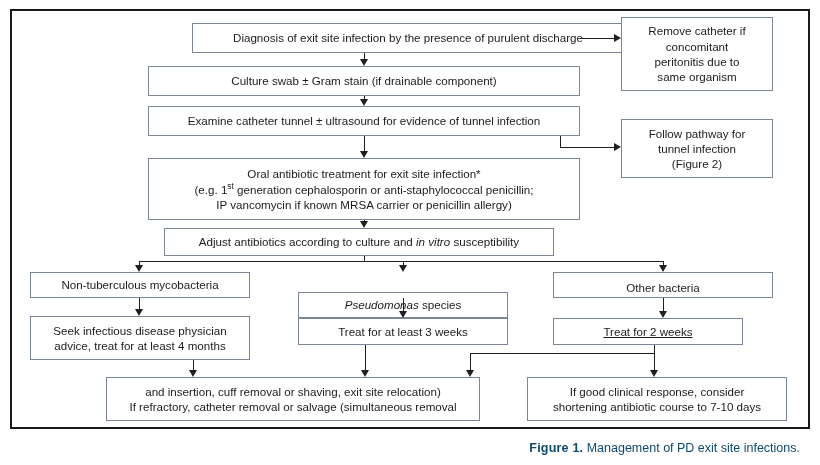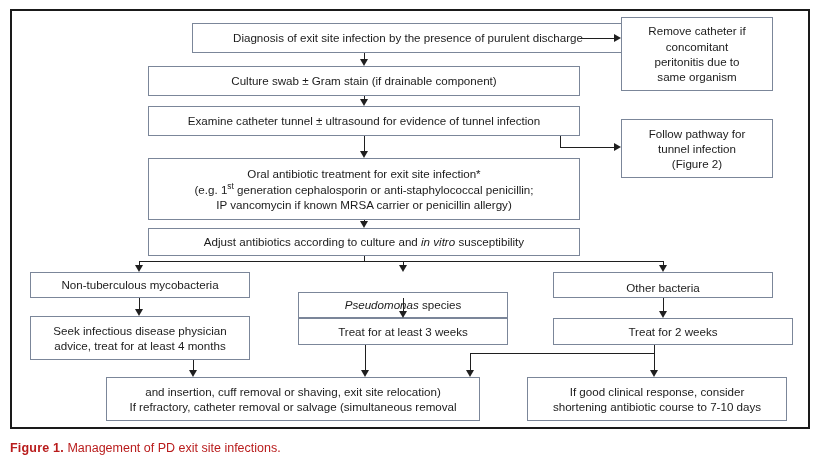--- a/index.html
+++ b/index.html
@@ -56,22 +56,23 @@
     border-top:4.5px solid transparent;
     border-bottom:4.5px solid transparent;
     border-left:7px solid #1f1f1f;
   }
 
   .caption{
     position:absolute;
     left:10px;top:441px;
     width:790px;
     font-size:12.5px;
-    color:#b91c1c;
+    color:#0c4a6e;
     font-family:"Liberation Sans", sans-serif;
+    text-align:right;
   }
   .caption b{font-weight:bold;letter-spacing:.2px;}
 </style>
 </head>
 <body>
 
 <div id="root">
 
   <div class="figure-frame"></div>
 
@@ -88,21 +89,21 @@
     <div class="node" style="left:148px;top:106px;width:432px;height:30px;">
       <span class="ln">Examine catheter tunnel ± ultrasound for evidence of tunnel infection</span>
     </div>
 
     <div class="node" style="left:148px;top:158px;width:432px;height:62px;flex-direction:column;justify-content:center;">
       <span class="ln">Oral antibiotic treatment for exit site infection*</span>
       <span class="ln"><span>(e.g. 1</span><span class="sup">st</span><span> generation cephalosporin or anti-staphylococcal penicillin;</span></span>
       <span class="ln">IP vancomycin if known MRSA carrier or penicillin allergy)</span>
     </div>
 
-    <div class="node" style="left:148px;top:228px;width:432px;height:28px;">
+    <div class="node" style="left:164px;top:228px;width:390px;height:28px;">
       <span class="ln"><span>Adjust antibiotics according to culture and </span><span class="ital">in vitro</span><span> susceptibility</span></span>
     </div>
 
     <div class="node" style="left:621px;top:17px;width:152px;height:74px;flex-direction:column;justify-content:center;">
       <span class="ln">Remove catheter if</span>
       <span class="ln">concomitant</span>
       <span class="ln">peritonitis due to</span>
       <span class="ln">same organism</span>
     </div>
 
@@ -126,21 +127,21 @@
 
     <div class="node" style="left:30px;top:316px;width:220px;height:44px;flex-direction:column;justify-content:center;">
       <span class="ln">Seek infectious disease physician</span>
       <span class="ln">advice, treat for at least 4 months</span>
     </div>
 
     <div class="node" style="left:298px;top:318px;width:210px;height:27px;">
       <span class="ln">Treat for at least 3 weeks</span>
     </div>
 
-    <div class="node" style="left:553px;top:318px;width:240px;height:27px;">
+    <div class="node" style="left:553px;top:318px;width:190px;height:27px;text-decoration:underline;">
       <span class="ln">Treat for 2 weeks</span>
     </div>
 
     <div class="node" style="left:106px;top:377px;width:374px;height:44px;flex-direction:column;justify-content:center;">
       <span class="ln">and insertion, cuff removal or shaving, exit site relocation)</span>
       <span class="ln">If refractory, catheter removal or salvage (simultaneous removal</span>
     </div>
 
     <div class="node" style="left:527px;top:377px;width:260px;height:44px;flex-direction:column;justify-content:center;align-items:center;">
       <span class="ln">If good clinical response, consider</span>

